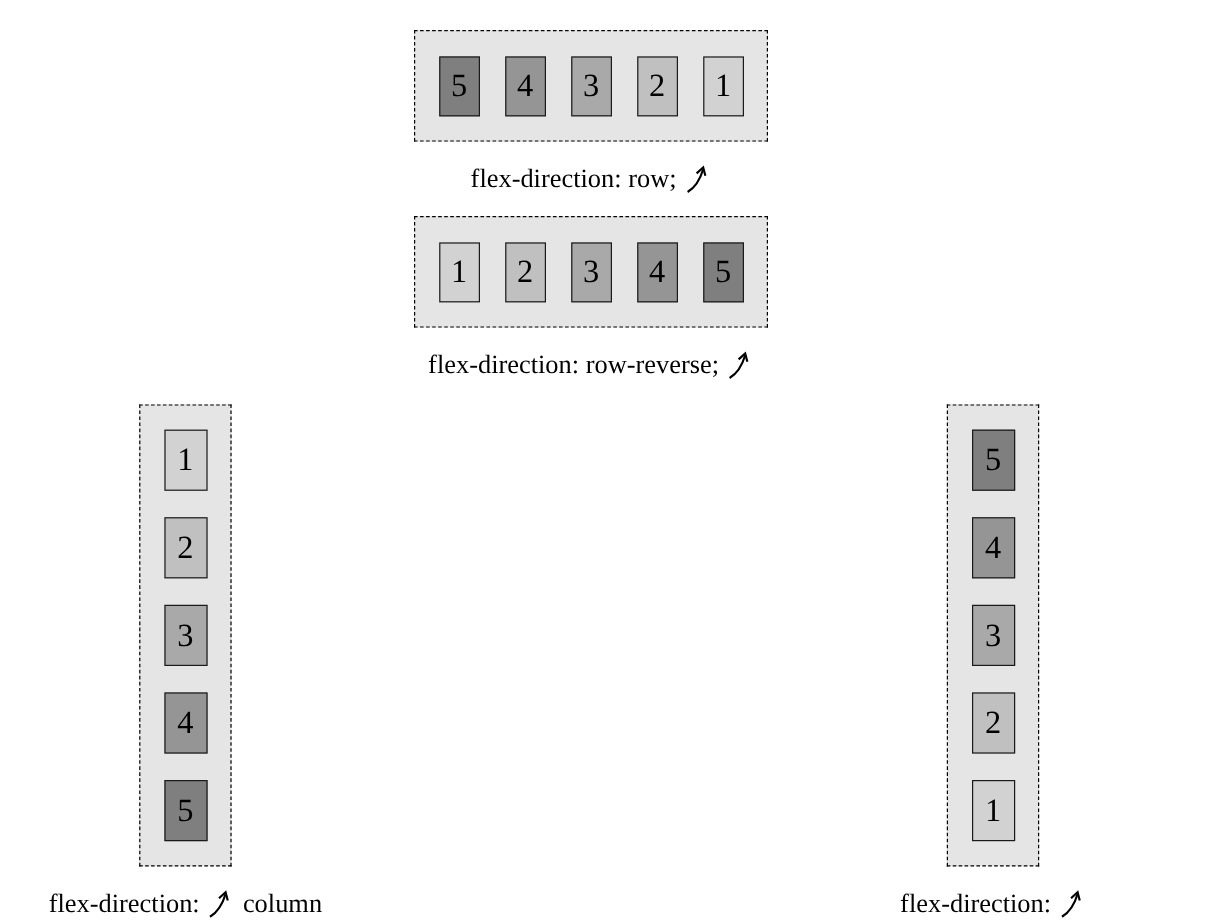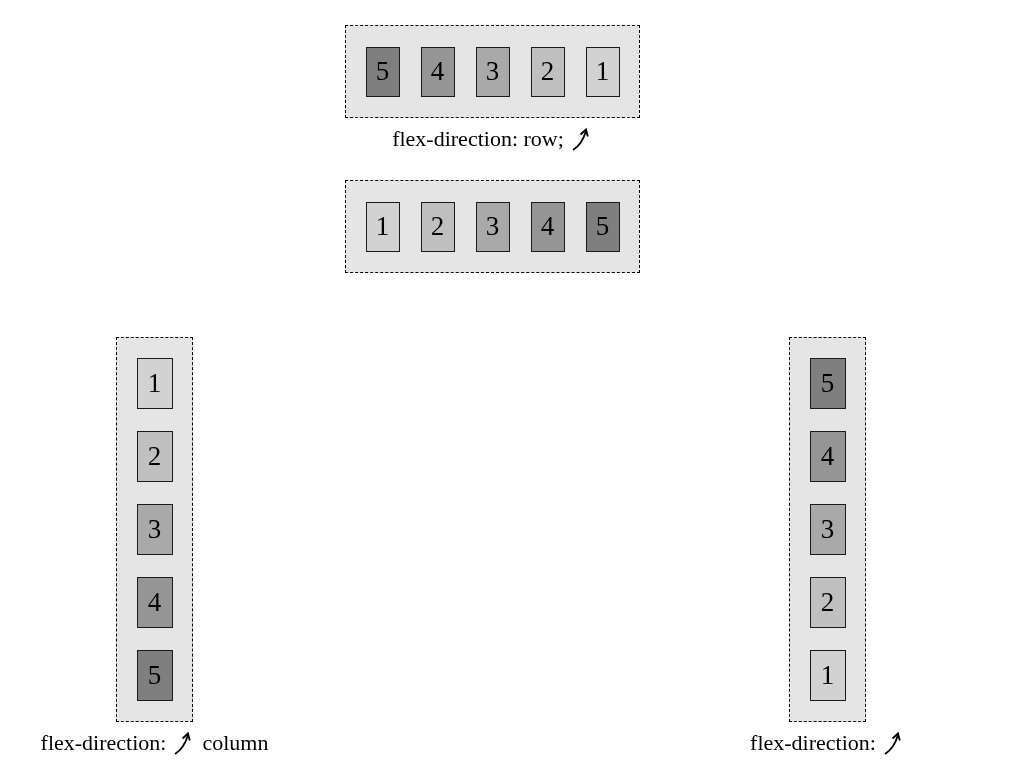--- a/index.html
+++ b/index.html
@@ -23,21 +23,21 @@
 
   .item{
     border:1px solid var(--item-border);
     display:flex; align-items:center; justify-content:center;
     font-size:27px; line-height:1; color:var(--text);
   }
   .row .item{width:34px; height:50px;}
   .col .item{width:36px; height:51px;}
 
   .fig-label{
-    margin-top:8px; white-space:nowrap; font-size:22px;
+    margin-top:18px; white-space:nowrap; font-size:22px;
     display:flex; align-items:center; gap:7px;
   }
   .arrow{display:inline-flex; align-items:flex-end;}
   .arrow svg{display:block;}
 
   #fig-row{left:345px; top:25px; width:295px;}
   #fig-row-reverse{left:345px; top:180px; width:295px;}
   #fig-column{left:116px; top:337px; width:77px;}
   #fig-column-reverse{left:789px; top:337px; width:77px;}
 </style>
@@ -67,20 +67,30 @@
   </section>
 
   <section class="figure" id="fig-row-reverse">
     <div class="flex-container row">
         <div class="item" style="background: rgb(210, 210, 210);">1</div>
         <div class="item" style="background: rgb(192, 192, 192);">2</div>
         <div class="item" style="background: rgb(169, 169, 169);">3</div>
         <div class="item" style="background: rgb(149, 149, 149);">4</div>
         <div class="item" style="background: rgb(127, 127, 127);">5</div>
       </div>
+    <div class="fig-label">
+      <span>flex-direction: row-reverse;</span>
+      <span class="arrow">
+        <svg width="22" height="26" viewBox="0 0 22 26">
+          <path d="M2 24 C7 21 12 15 15 5" fill="none" stroke="#000" stroke-width="1.8"></path>
+          <path d="M9.5 8.5 L15 3.5 L16.8 10.5" fill="none" stroke="#000" stroke-width="1.8"></path>
+        </svg>
+      </span>
+
+    </div>
   </section>
 
   <section class="figure" id="fig-column">
     <div class="flex-container col">
         <div class="item" style="background: rgb(210, 210, 210);">1</div>
         <div class="item" style="background: rgb(192, 192, 192);">2</div>
         <div class="item" style="background: rgb(169, 169, 169);">3</div>
         <div class="item" style="background: rgb(149, 149, 149);">4</div>
         <div class="item" style="background: rgb(127, 127, 127);">5</div>
       </div>

